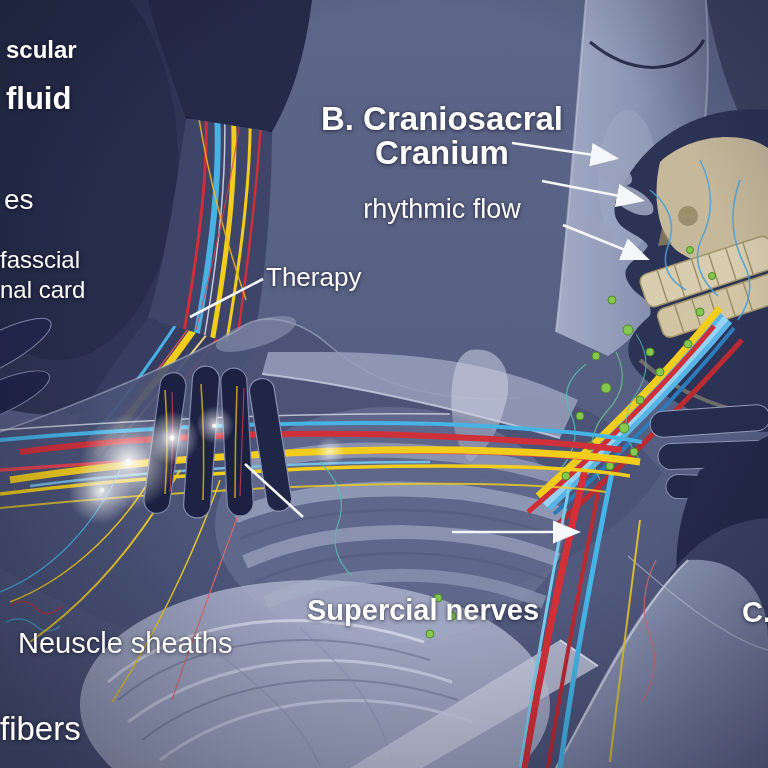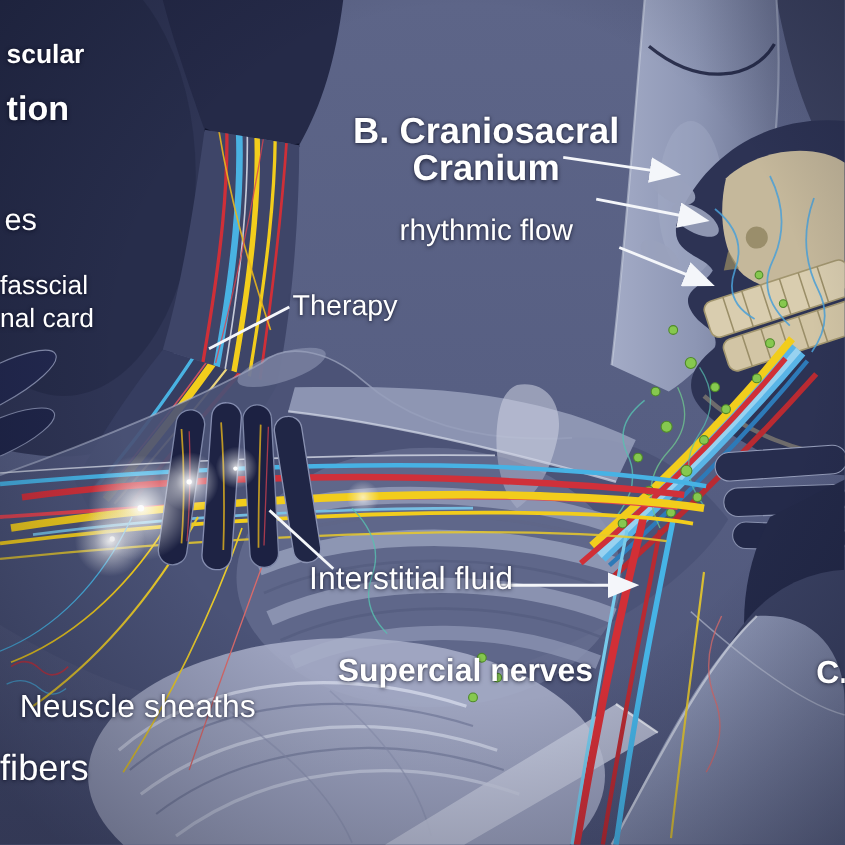--- a/index.html
+++ b/index.html
@@ -259,31 +259,30 @@
     <path d="M512,143 L614,158" marker-end="url(#ah)"></path>
     <path d="M542,181 L640,200" marker-end="url(#ah)"></path>
     <path d="M563,225 L645,258" marker-end="url(#ah)"></path>
     <path d="M452,532 L576,532" marker-end="url(#ah)"></path>
     <path d="M263,279 L190,317"></path>
     <path d="M303,517 L245,464"></path>
   </g>
 </svg>
 
 <div class="lbl b" style="left:6px;top:36px;font-size:24px;">scular</div>
-<div class="lbl b" style="left:6px;top:81px;font-size:31px;">tion</div>
+<div class="lbl b" style="left:6px;top:81px;font-size:31px;">fluid</div>
 <div class="lbl" style="left:4px;top:184px;font-size:28px;">es</div>
 <div class="lbl" style="left:0px;top:246px;font-size:24px;">fasscial</div>
 <div class="lbl" style="left:0px;top:276px;font-size:24px;">nal card</div>
 <div class="lbl" style="left:266px;top:262px;font-size:26px;">Therapy</div>
 
 <div class="panelB">
   <div class="lbl-inline t lbl" style="position:static;">B. Craniosacral</div>
   <div class="t lbl" style="position:static;">Cranium</div>
   <div class="s lbl" style="position:static;margin-top:24px;">rhythmic flow</div>
 </div>
 
-<div class="lbl" style="left:281px;top:510px;font-size:29px;">Interstitial fluid</div>
 <div class="lbl" style="left:307px;top:594px;font-size:29px;font-weight:bold;">Supercial nerves</div>
 <div class="lbl" style="left:18px;top:627px;font-size:29px;">Neuscle sheaths</div>
-<div class="lbl" style="left:0px;top:679px;font-size:33px;">fibers</div>
+<div class="lbl" style="left:0px;top:710px;font-size:33px;">fibers</div>
 <div class="lbl b" style="left:742px;top:596px;font-size:29px;">C.</div>
 
 </div>
 
 </body></html>

